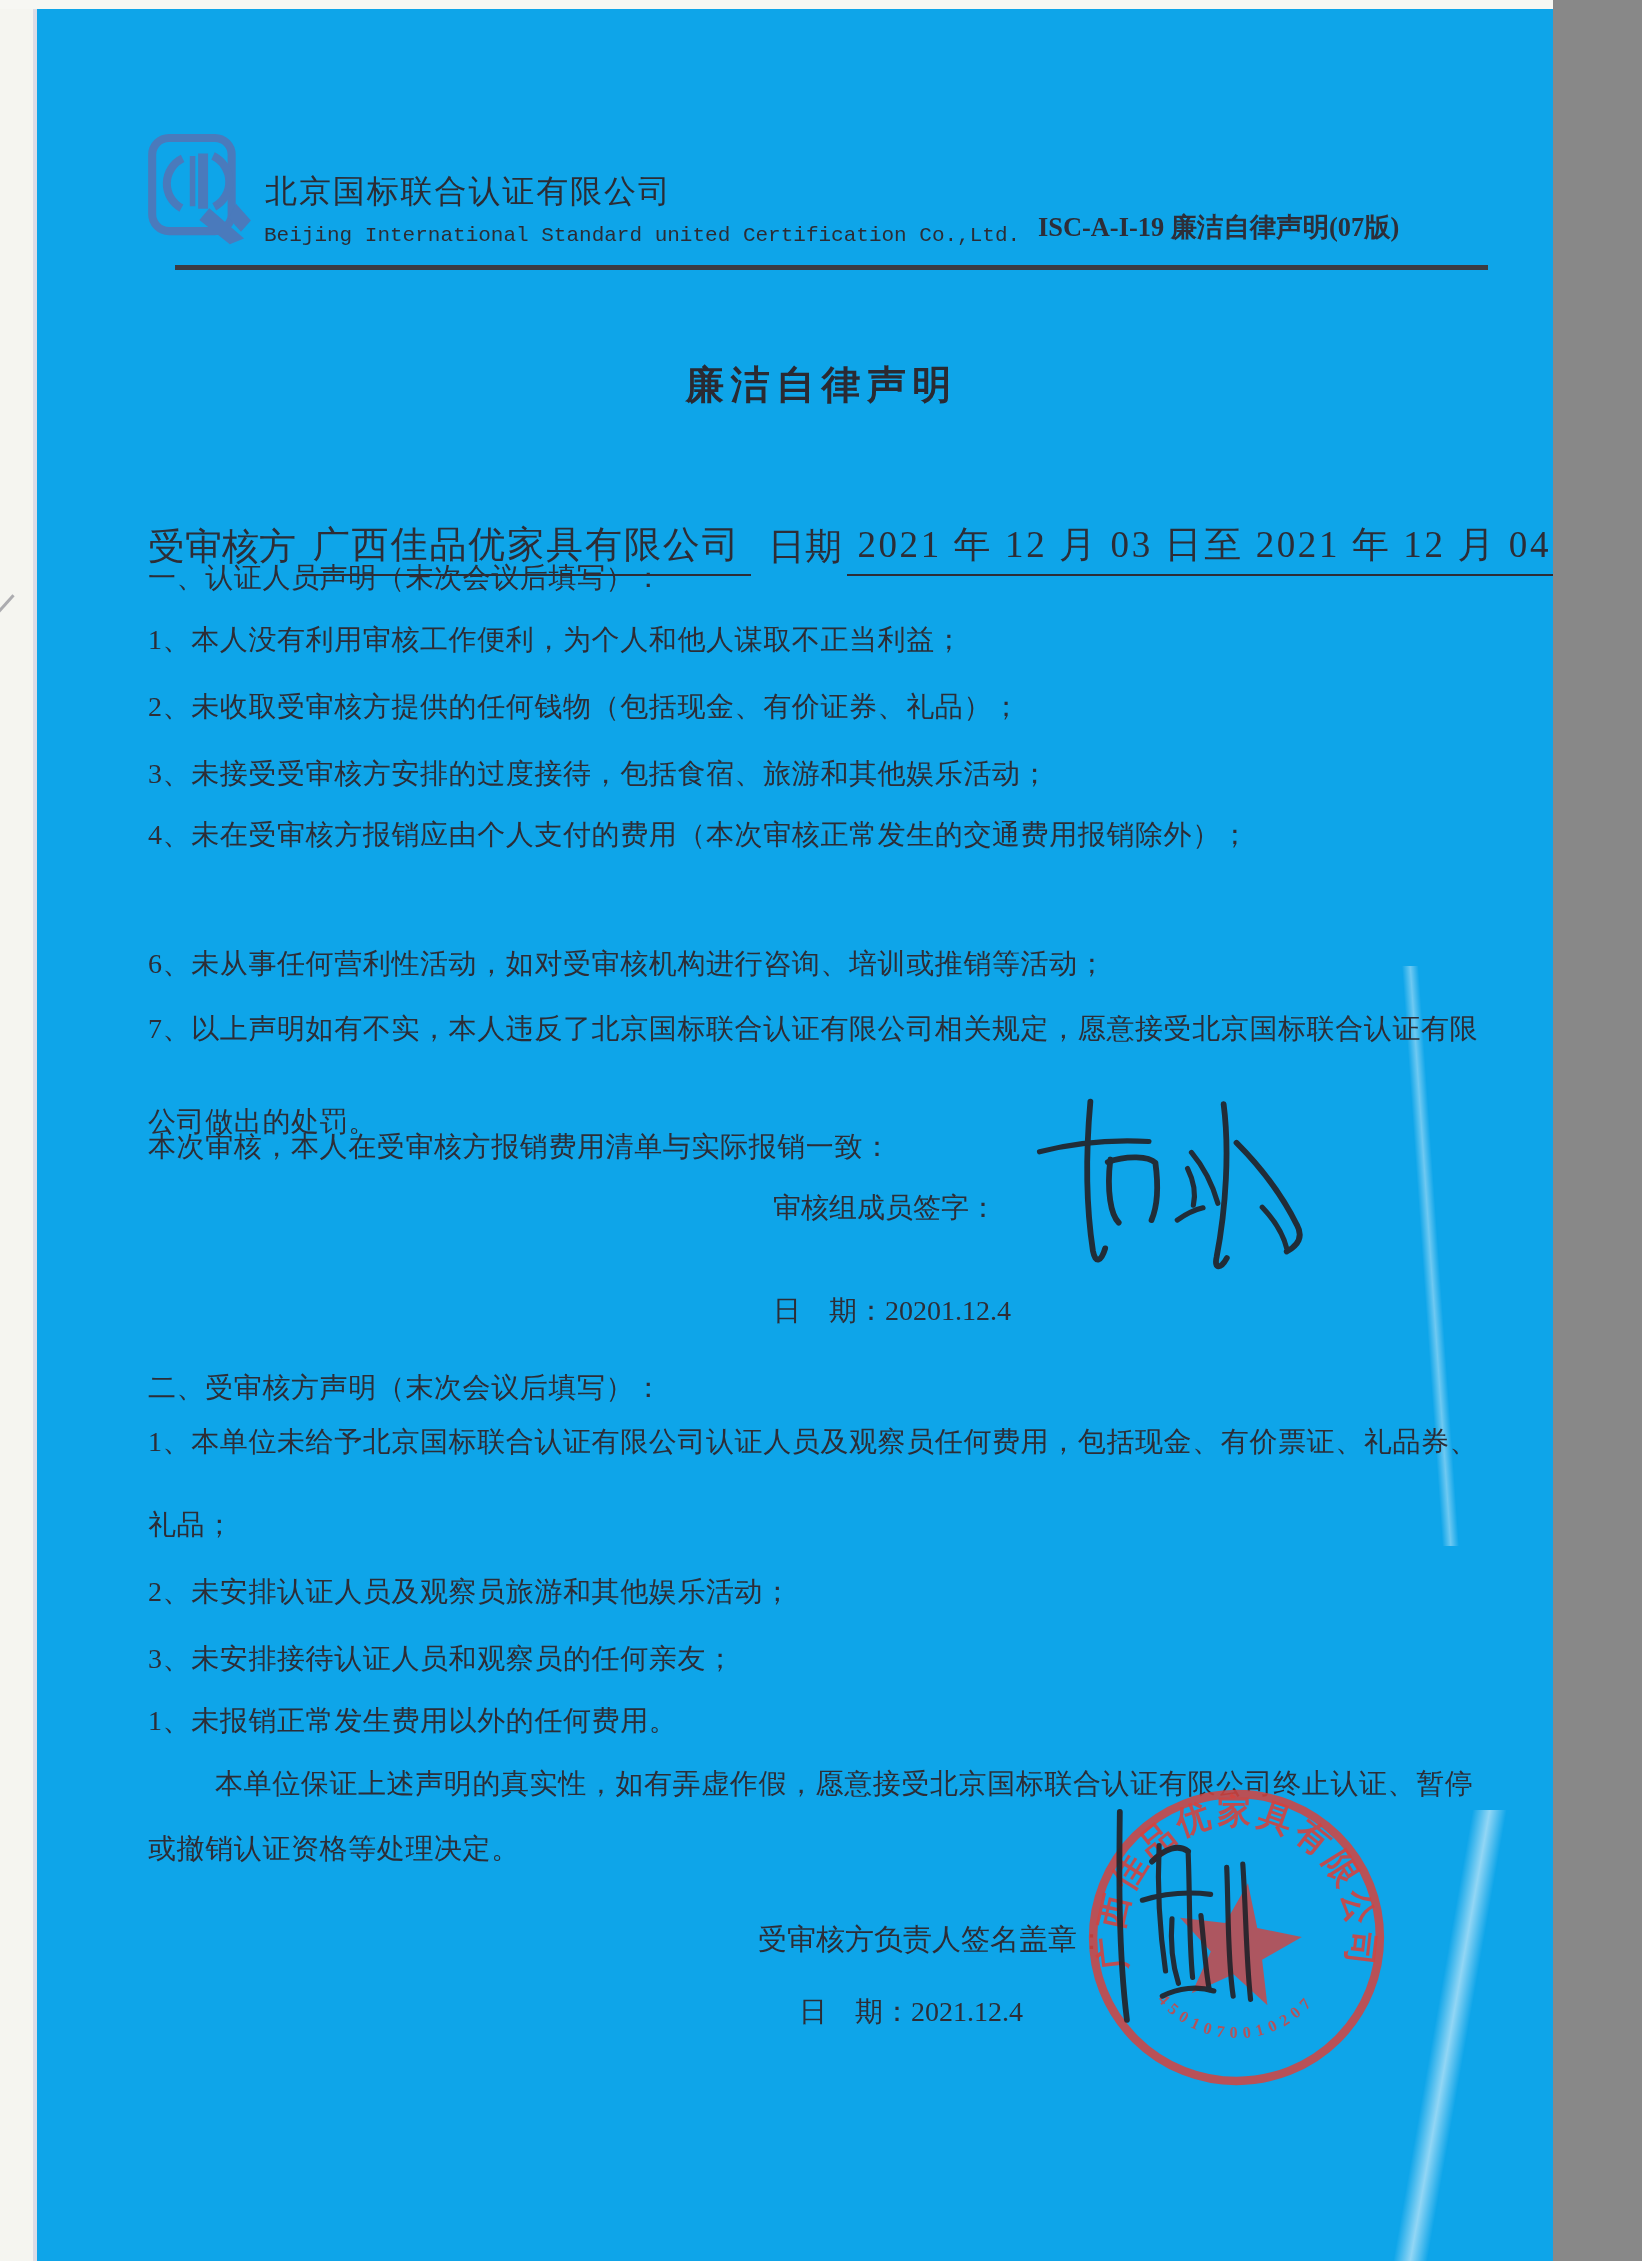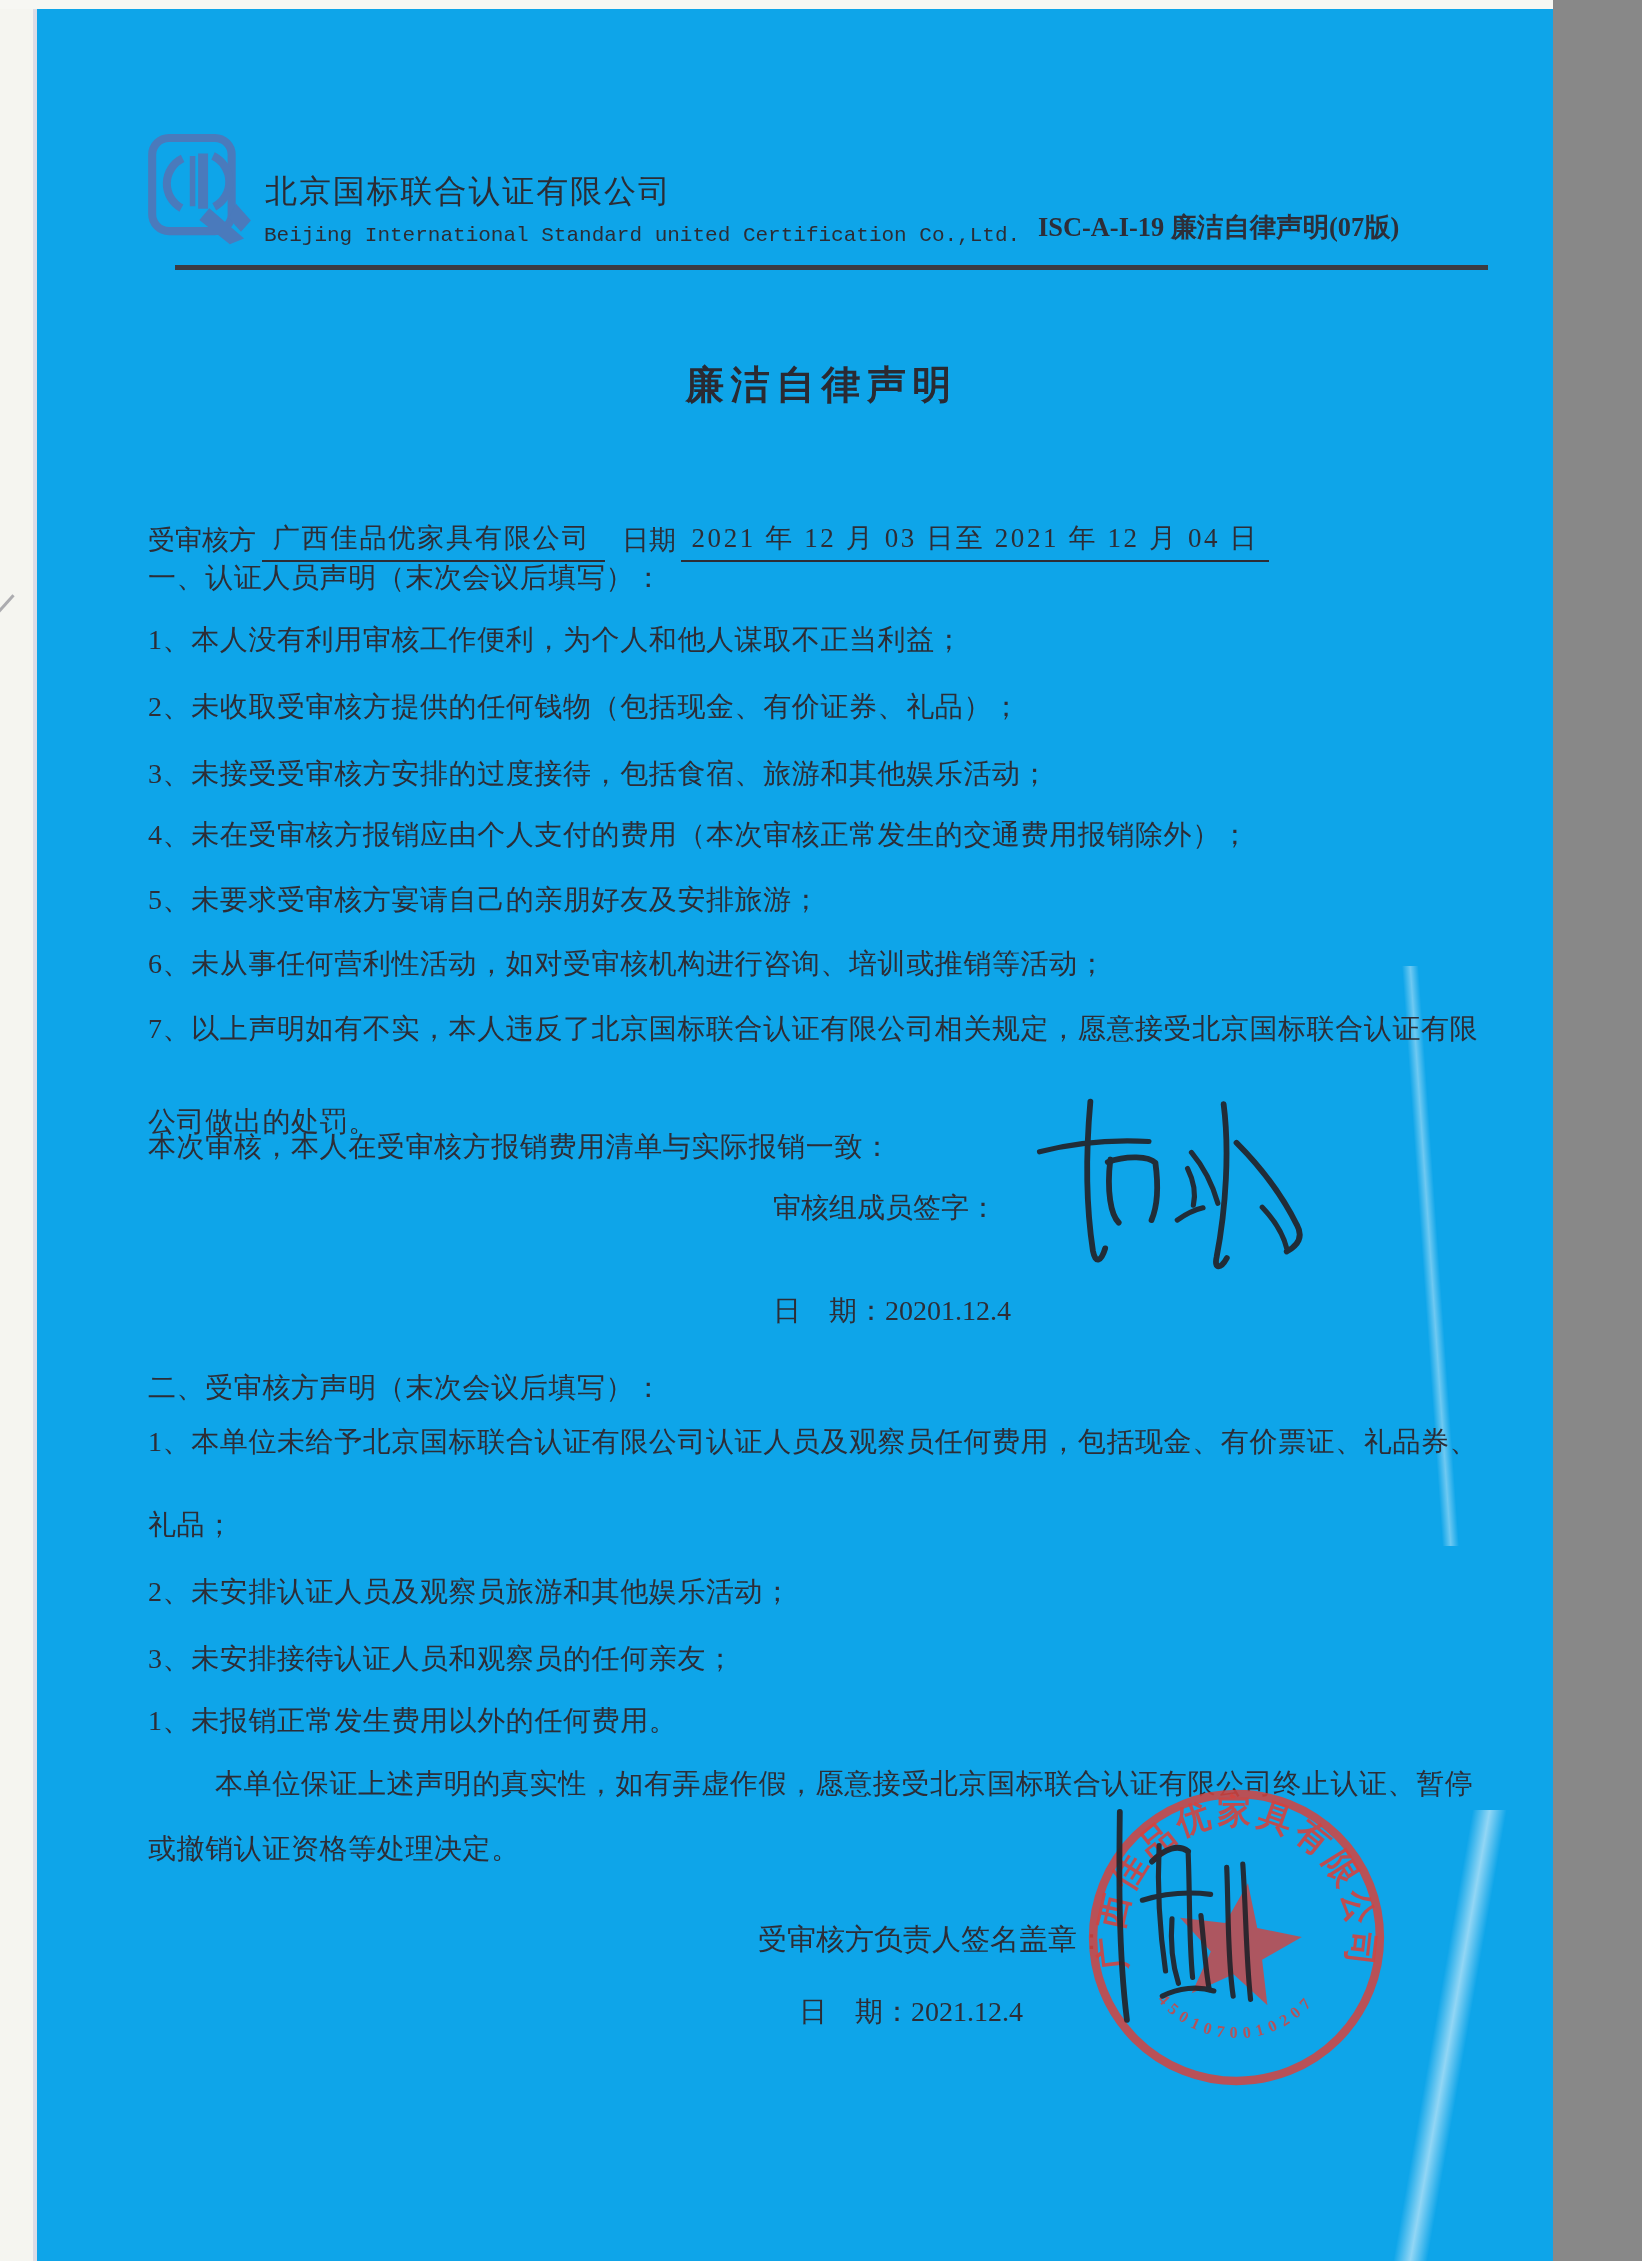--- a/index.html
+++ b/index.html
@@ -20,21 +20,21 @@
   .company-cn{left:265px;top:170px;font-size:32px;letter-spacing:1.9px;color:#2c2c34;}
   .company-en{left:264px;top:224px;font-family:"Liberation Mono","DejaVu Sans Mono",monospace;
               font-size:21px;color:#2c2c34;}
   .doc-code{left:1038px;top:210px;font-size:26.4px;font-weight:600;color:#2e2e38;}
   .rule{left:175px;top:265px;width:1313px;height:4.5px;background:#3b3b42;}
 
   .title{left:0;top:358px;width:1643px;text-align:center;
          font-family:"Liberation Sans","DejaVu Sans",sans-serif;font-weight:700;
          font-size:39px;letter-spacing:6.4px;color:#2a2a32;}
 
-  .audit-line{left:148px;top:484px;font-size:27px;display:flex;align-items:flex-end;}
+  .audit-line{left:148px;top:484px;font-size:37px;display:flex;align-items:flex-end;}
   .audit-line .lbl{padding-bottom:3.9px;}
   .u{border-bottom:2.6px solid #2d2d36;padding:0 10.3px 3.9px 10.3px;}
   .u-name{min-width:322px;margin-left:6.4px;margin-right:17px;letter-spacing:1.9px;}
   .u-dates{margin-left:5.2px;letter-spacing:2.6px;margin-top:36px;}
 
   .bline{font-size:28px;letter-spacing:0.6px;line-height:1.15;}
   .sig-label{font-size:28px;}
 
   .stamp{left:1084px;top:1785px;width:305px;height:305px;}
   .ink{stroke:#23232a;fill:none;stroke-linecap:round;stroke-linejoin:round;opacity:.92;}
@@ -75,21 +75,20 @@
     <span class="u u-name">广西佳品优家具有限公司</span>
     <span class="lbl">日期</span>
     <span class="u u-dates">2021 年 12 月 03 日至 2021 年 12 月 04 日</span>
   </div>
 
   <div class="abs bline" style="left:148px;top:562px;">一、认证人员声明（末次会议后填写）：</div>
   <div class="abs bline" style="left:148px;top:624px;">1、本人没有利用审核工作便利，为个人和他人谋取不正当利益；</div>
   <div class="abs bline" style="left:148px;top:691px;">2、未收取受审核方提供的任何钱物（包括现金、有价证券、礼品）；</div>
   <div class="abs bline" style="left:148px;top:758px;">3、未接受受审核方安排的过度接待，包括食宿、旅游和其他娱乐活动；</div>
   <div class="abs bline" style="left:148px;top:819px;">4、未在受审核方报销应由个人支付的费用（本次审核正常发生的交通费用报销除外）；</div>
-  <div class="abs bline" style="left:148px;top:884px;">5、未要求受审核方宴请自己的亲朋好友及安排旅游；</div>
   <div class="abs bline" style="left:148px;top:948px;">6、未从事任何营利性活动，如对受审核机构进行咨询、培训或推销等活动；</div>
   <div class="abs bline" style="left:148px;top:1013px;">7、以上声明如有不实，本人违反了北京国标联合认证有限公司相关规定，愿意接受北京国标联合认证有限</div>
   <div class="abs bline" style="left:148px;top:1068px;margin-top:38px;">公司做出的处罚。</div>
   <div class="abs bline" style="left:148px;top:1131px;">本次审核，本人在受审核方报销费用清单与实际报销一致：</div>
   <div class="abs sig-label" style="left:773px;top:1189px;">审核组成员签字：</div>
   <div class="abs sig-label" style="left:773px;top:1255px;margin-top:37px;">日　期：20201.12.4</div>
 
   <svg class="abs sig1" viewBox="0 0 470 320">
     <g class="ink" stroke-width="9">
       <path d="M95,18 C89,85 87,172 99,250 C103,271 112,266 118,246"></path>

